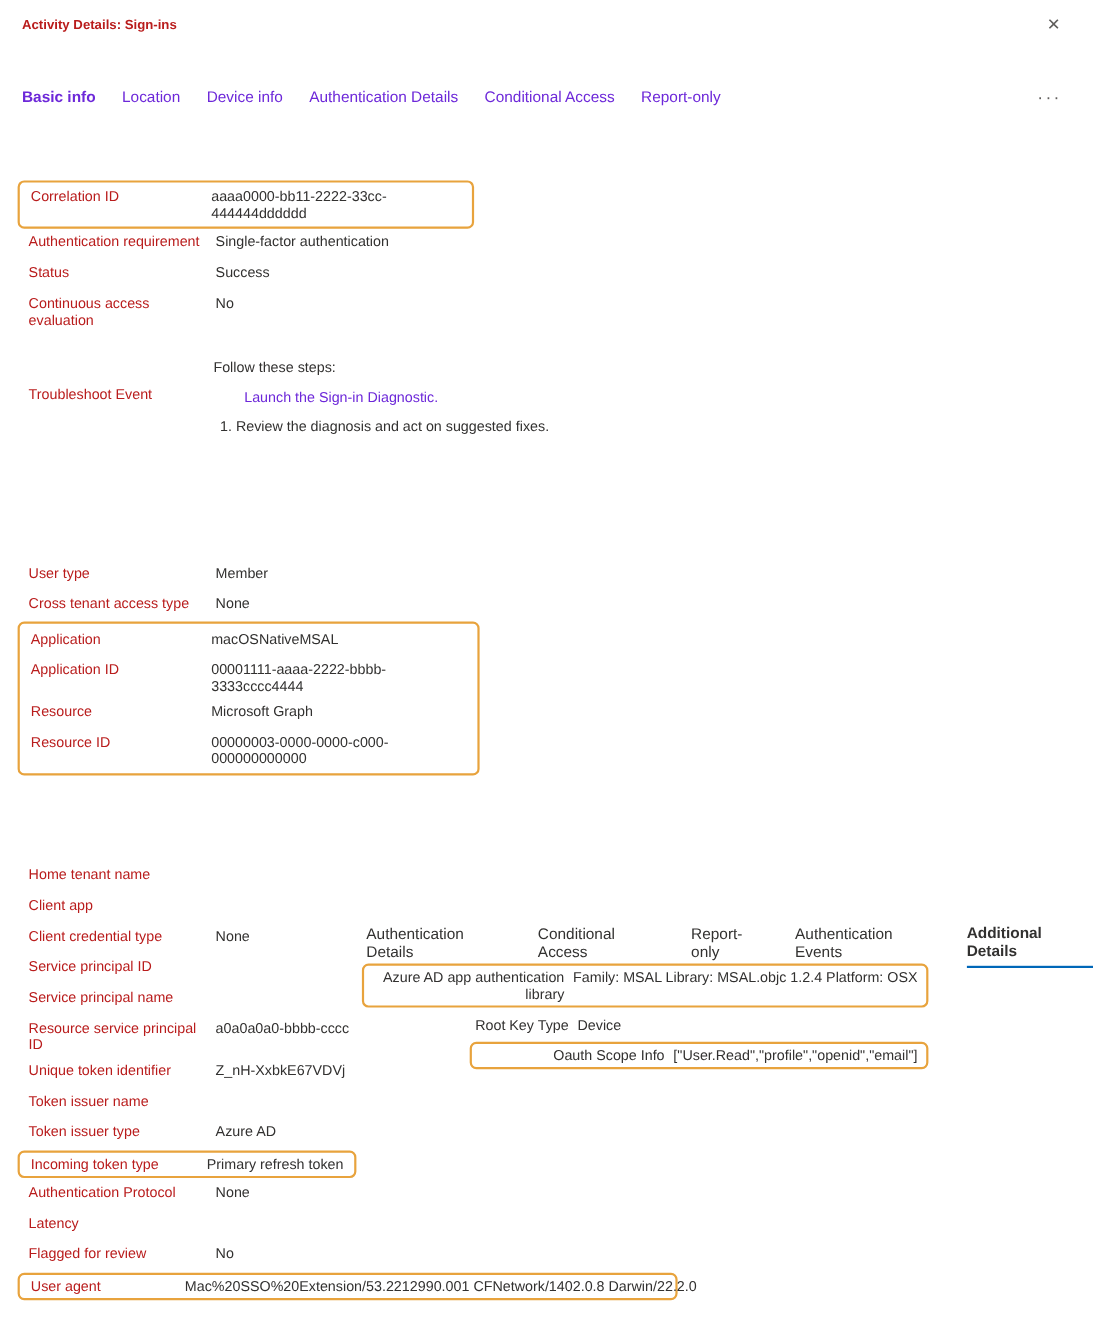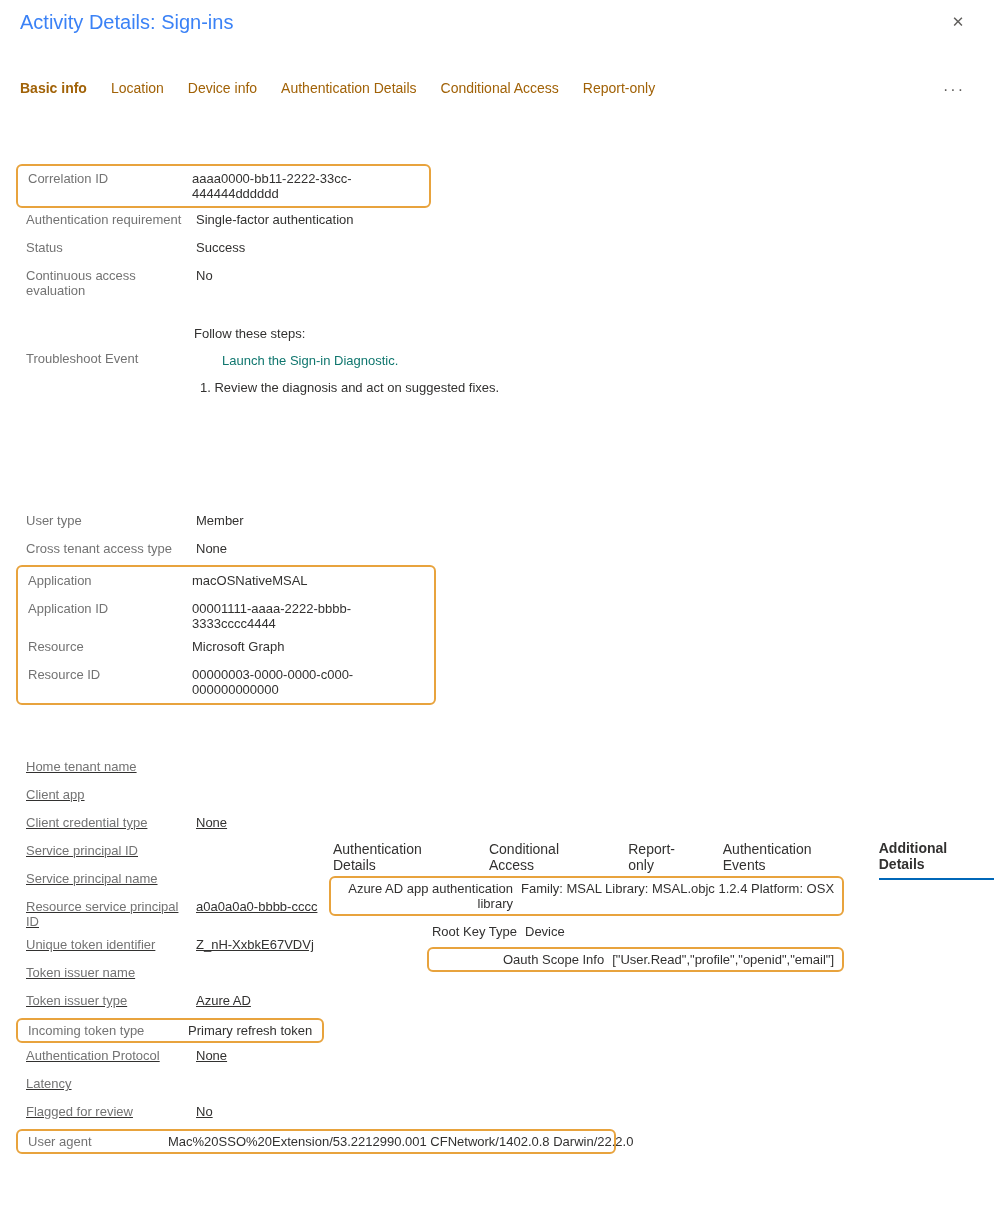--- a/index.html
+++ b/index.html
@@ -13,23 +13,23 @@
     width: 994px;
   }
   .panel { padding: 0 20px 40px 20px; }
   .header-row {
     display: flex;
     justify-content: space-between;
     align-items: center;
     padding: 6px 0 10px 0;
   }
   .title {
-    font-size: 20px;
-    font-weight: 400;
-    color: #3b82f6;
+    font-size: 12px;
+    font-weight: 700;
+    color: #b91c1c;
   }
   .close-btn {
     width: 32px; height: 32px;
     display: flex; align-items: center; justify-content: center;
     cursor: pointer;
     font-size: 15px;
     color: #605e5c;
     background: none; border: none;
   }
   .tabs {
@@ -37,21 +37,21 @@
     align-items: center;
     gap: 24px;
     border: none;
     margin-top: 28px;
     margin-bottom: 60px;
   }
   .tab {
     padding: 0 0 4px 0;
     cursor: pointer;
     font-size: 14px;
-    color: #a16207;
+    color: #6d28d9;
   }
   .tab.active { font-weight: 600; }
   .more-btn {
     margin-left: auto;
     margin-right: 6px;
     width: 28px; height: 28px;
     display: flex; align-items: center; justify-content: center;
     cursor: pointer;
     color: #605e5c;
     letter-spacing: 2px;
@@ -64,21 +64,21 @@
     display: flex;
     align-items: flex-start;
     min-height: 28px;
     padding: 1px 0;
   }
   .kv-label {
     width: 170px;
     flex-shrink: 0;
     padding: 3px 6px 3px 6px;
     font-size: 13px;
-    color: #737373;
+    color: #b91c1c;
   }
   .kv-value {
     padding: 3px 6px 3px 6px;
     font-size: 13px;
     color: #323130;
     flex: 1;
   }
   .highlight-row {
     display: flex;
     align-items: flex-start;
@@ -101,21 +101,21 @@
     border-radius: 6px;
     padding: 0 4px;
     margin-left: -4px;
   }
   .highlight-inline .kv-label { width: 160px; }
   .highlight-inline .kv-value { flex: 0 0 auto; }
   .troubleshoot-content { padding-left: 4px; }
   .troubleshoot-heading { font-size: 13px; margin-bottom: 12px; }
   .troubleshoot-link {
     font-size: 13px;
-    color: #0f766e;
+    color: #6d28d9;
     cursor: pointer;
     margin-left: 28px;
   }
   .troubleshoot-step {
     font-size: 13px;
     margin-top: 12px;
     margin-left: 6px;
   }
   
   .subtabs {
@@ -235,21 +235,21 @@
         <div class="kv-label">Resource</div>
         <div class="kv-value">Microsoft Graph</div>
       </div>
       <div class="kv-row">
         <div class="kv-label">Resource ID</div>
         <div class="kv-value">00000003-0000-0000-c000-000000000000</div>
       </div>
     </div>
   </div>
 
-  <div class="section" style="margin-top:50px;text-decoration:underline;">
+  <div class="section" style="margin-top:78px;">
 
     <div class="kv-row">
       <div class="kv-label">Home tenant name</div>
       <div class="kv-value"></div>
     </div>
 
     <div class="kv-row">
       <div class="kv-label">Client app</div>
     </div>
 

